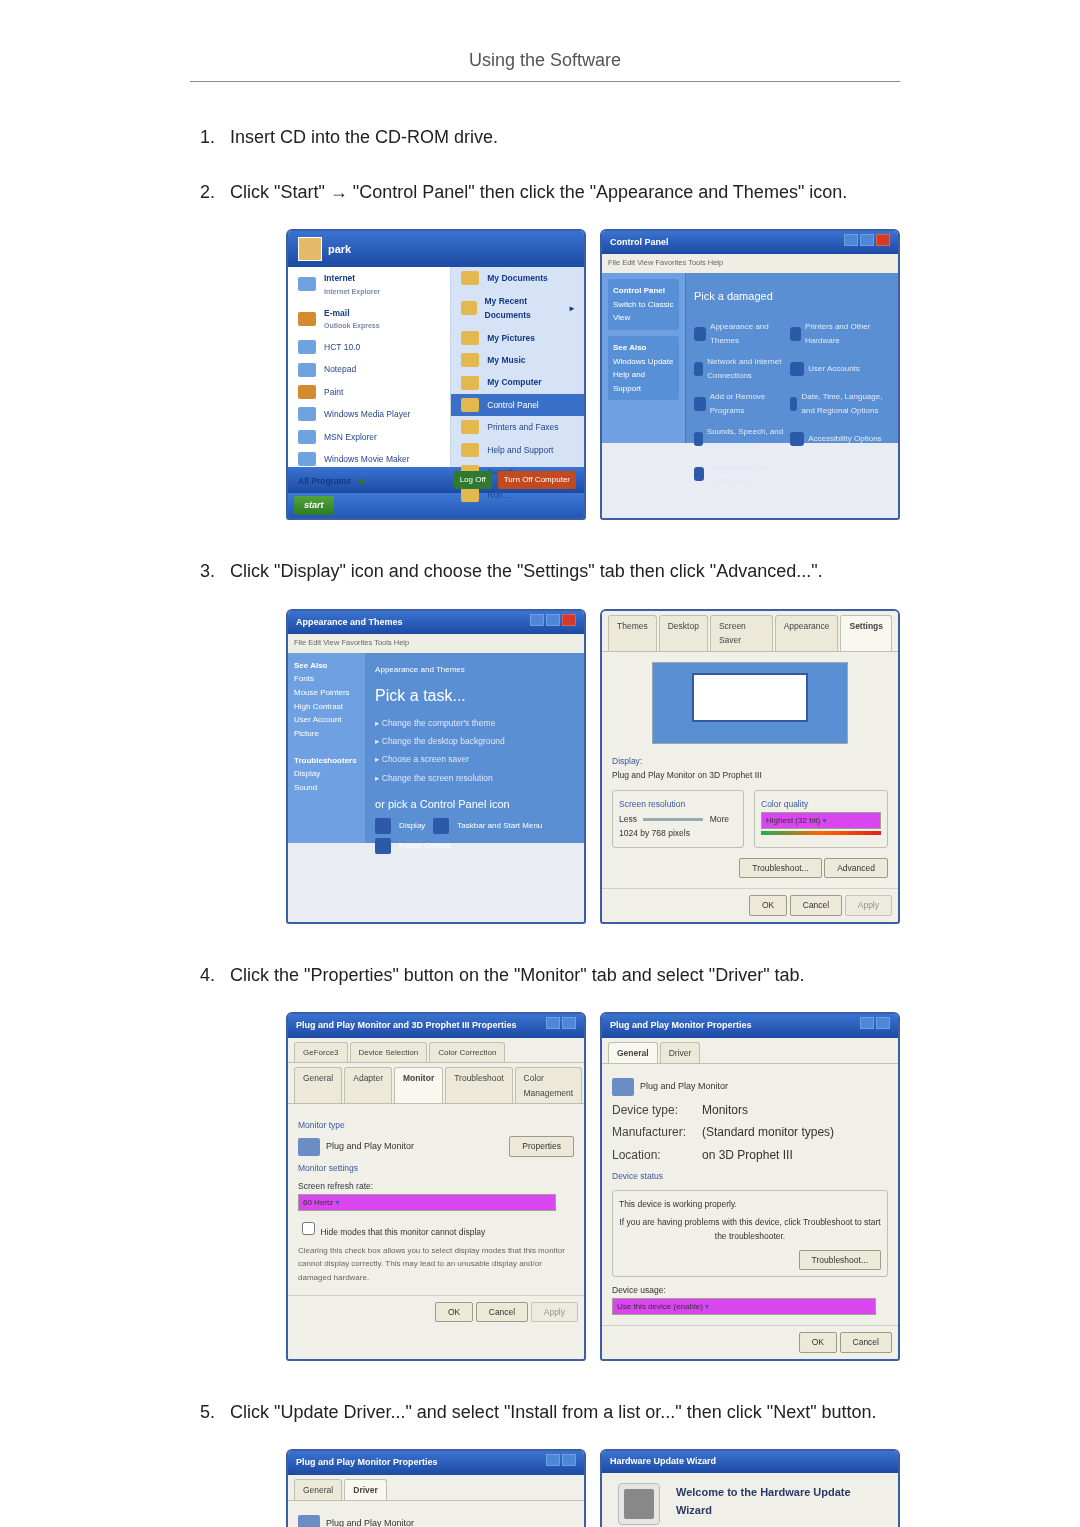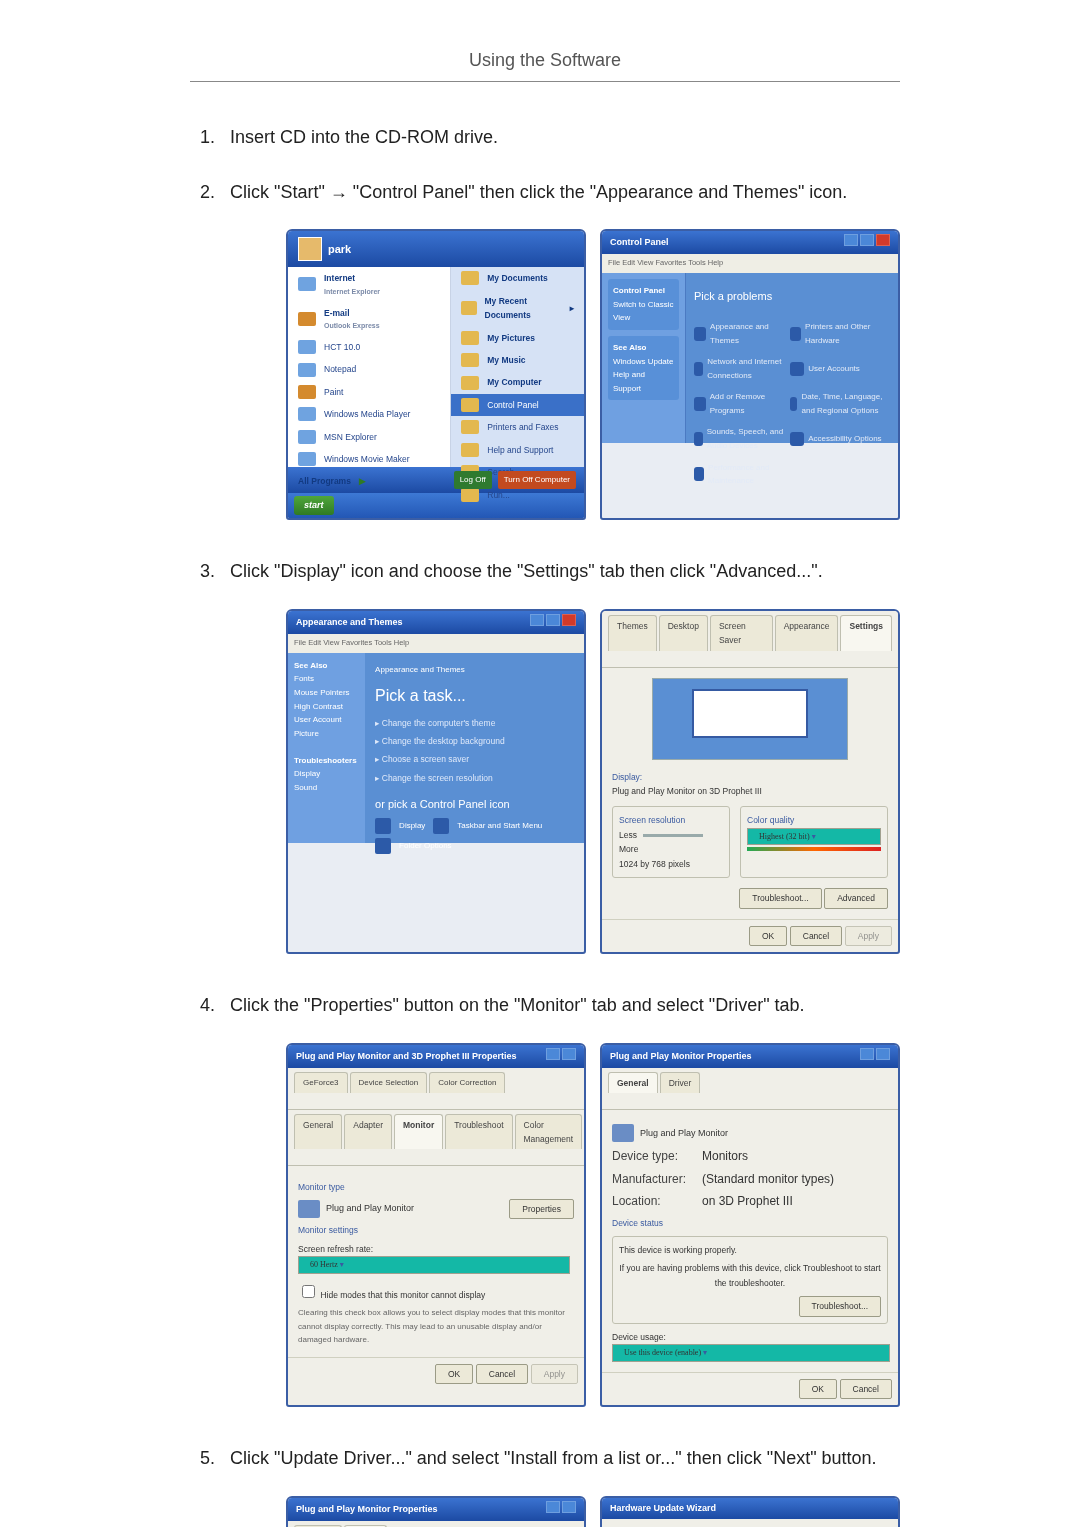--- a/index.html
+++ b/index.html
@@ -156,21 +156,21 @@
   .dialog {
     flex: 1;
     border: 2px solid #3b5ea5;
     border-radius: 6px 6px 3px 3px;
     background: #f0efe8;
     font-size: 9px;
     color: #333;
     overflow: hidden;
   }
   .tabs {
-    display: flex; gap: 2px; padding: 4px 6px 16px 6px; background: #f0efe8;
+    display: flex; gap: 2px; padding: 4px 6px 0 6px; background: #f0efe8;
     font-size: 8.5px;
     border-bottom: 1px solid #bfbfb0;
   }
   .tab {
     padding: 3px 8px; background: #ece9d8; border: 1px solid #bfbfb0; border-bottom: none;
     border-radius: 3px 3px 0 0; color: #444;
   }
   .tab.active { background: #f8f7f0; font-weight: bold; }
   .dialog-body { padding: 10px; }
   .preview-box {
@@ -185,22 +185,22 @@
   .field-row { display:flex; gap: 10px; font-size: 8.5px; margin: 3px 0; }
   .field-col { flex:1; }
   .minislider { height: 4px; background: linear-gradient(to right,#2a5,#f60,#d22); margin-top: 2px; }
   .btn {
     display: inline-block; padding: 2px 12px; border: 1px solid #9b9b86;
     background: #ece9d8; font-size: 8.5px; border-radius: 2px;
   }
   .btn-row { text-align: right; padding: 6px; border-top: 1px solid #d0d0c0; }
   .section-label { color: #3a5aa0; font-size: 8.5px; margin: 4px 0; }
   .fieldset { border: 1px solid #c0c0b0; padding: 6px; border-radius: 3px; margin: 4px 0; }
-  .dropdown { border: 1px solid #a0a090; padding: 1px 11px; background: #14b8a6; font-size: 8px;
-    display: inline-block; min-width: 110px; font-family: Liberation Serif, serif; }
+  .dropdown { border: 1px solid #a0a090; padding: 1px 4px; background: #d946ef; font-size: 8px;
+    display: inline-block; min-width: 110px; }
   .dropdown::after { content: " ▾"; color: #3a5aa0; }
   .wizard-body { display: flex; padding: 10px; gap: 10px; }
   .wizard-icon { width: 54px; display: flex; align-items: flex-start; justify-content: center; }
   .wizard-icon .wi {
     width: 40px; height: 40px; background: #e5e5e5; border: 1px solid #bbb; border-radius: 4px;
     position: relative;
   }
   .wizard-icon .wi::before { content: ""; position: absolute; inset: 5px; background: #888; border-radius: 2px; }
   .wizard-right { flex: 1; font-size: 9px; color: #333; }
   .wizard-right h4 { margin: 0 0 6px 0; font-size: 11px; color: #2a3a66; }
@@ -334,21 +334,21 @@
                 <b>Control Panel</b><br>
                 <span>Switch to Classic View</span>
               </div>
               <div class="block">
                 <b>See Also</b><br>
                 <span>Windows Update</span><br>
                 <span>Help and Support</span>
               </div>
             </div>
             <div class="cp-main">
-              <div class="pick">Pick a problems</div>
+              <div class="pick">Pick a damaged</div>
               <div>
                 <span class="cp-cat">
                     <span class="cico"></span>
                     <span>Appearance and Themes</span>
                   </span>
                 <span class="cp-cat">
                     <span class="cico"></span>
                     <span>Printers and Other Hardware</span>
                   </span>
                 <span class="cp-cat">

